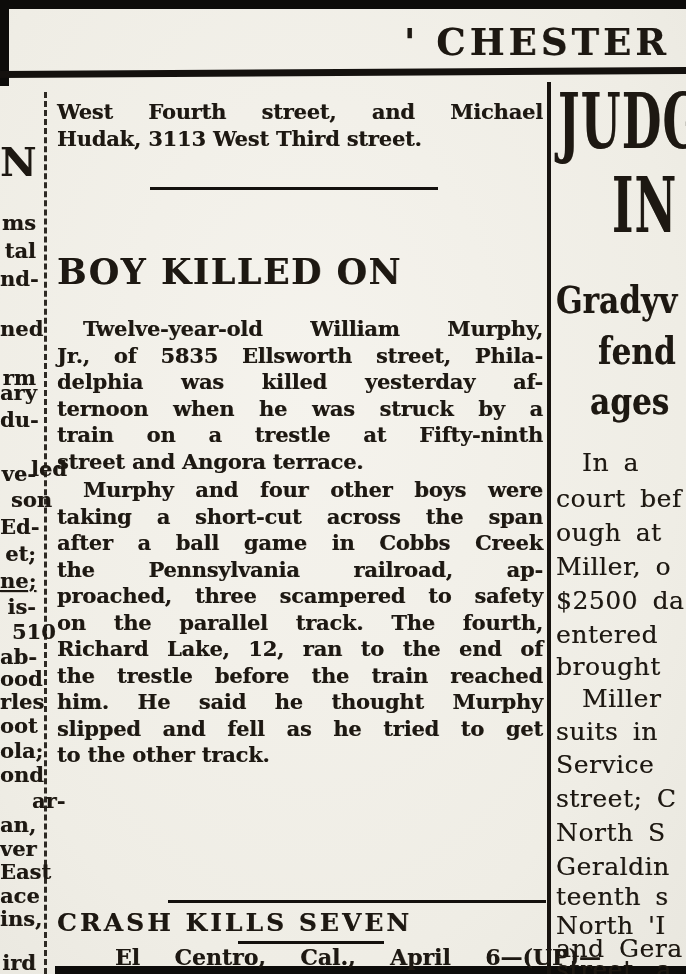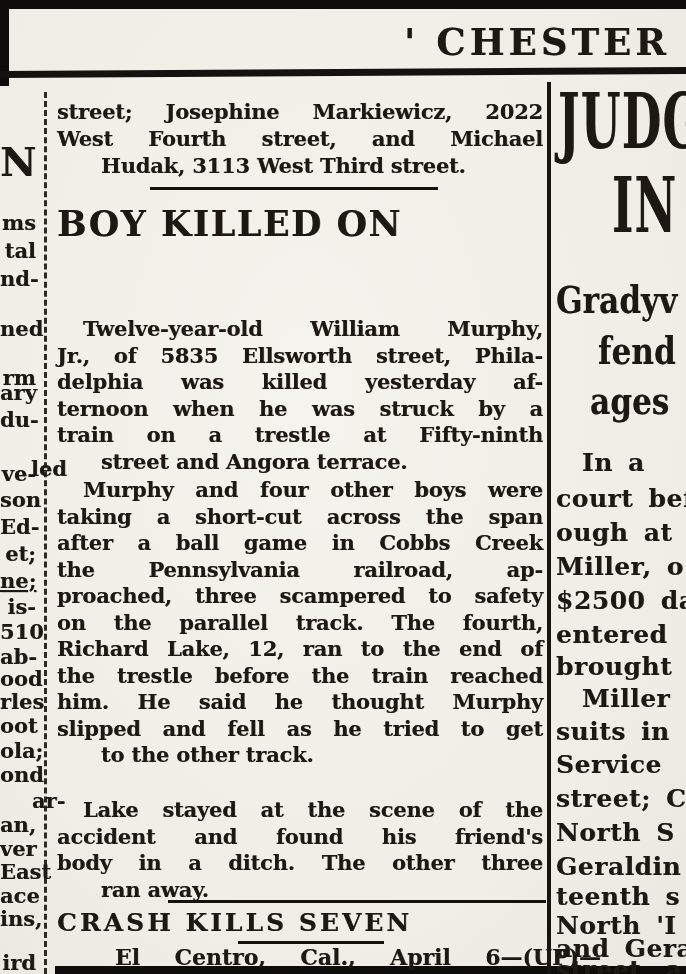--- a/index.html
+++ b/index.html
@@ -38,43 +38,43 @@
   }
   .lf-big{font-size:40px;}
   
   .col{position:absolute;left:57px;width:486px;}
   .jl{
     text-align:justify;text-align-last:justify;
     font-size:21px;font-weight:bold;line-height:26.5px;letter-spacing:-0.2px;
   }
   .jl.lead{line-height:27px;}
   .jl.ind{padding-left:26px;}
-  .jl.last{text-align-last:left;margin-left:44px;}
+  .jl.last{text-align-last:left;}
   .hl{
-    font-size:35px;font-weight:bold;letter-spacing:1.5px;white-space:nowrap;
+    font-size:35px;font-weight:bold;letter-spacing:1.5px;white-space:nowrap;margin-top:48px;
   }
   .hl2{text-align:right;}
   .subhead{
     text-align:left;font-size:25px;font-weight:bold;letter-spacing:3px;white-space:nowrap;
   }
   .dateline{
     padding-left:58px;font-size:22px;font-weight:bold;
     text-align:justify;text-align-last:justify;
   }
   
   .r-hl{
     position:absolute;font-size:76px;font-weight:bold;letter-spacing:2px;
     white-space:nowrap;transform:scaleX(0.60);transform-origin:left top;line-height:1;
   }
   .r-deck{
     position:absolute;font-size:38px;font-weight:bold;white-space:nowrap;
     transform:scaleX(0.82);transform-origin:left top;line-height:1;
   }
   .r-body{
-    position:absolute;font-size:25px;font-weight:bold;white-space:nowrap;
+    position:absolute;font-size:25px;font-weight:normal;white-space:nowrap;
     word-spacing:6px;line-height:1;letter-spacing:0.5px;text-align:center;
   }
 </style>
 </head>
 <body>
 
 <div class="page">
 
   <div class="bar" style="left:0;top:0;width:686px;height:9px;"></div>
   <div class="bar" style="left:0;top:0;width:9px;height:86px;"></div>
@@ -90,43 +90,42 @@
     <div class="lf lf-big ink" style="top:138px;">N</div>
     <div class="lf ink" style="top:210px;">ms</div>
     <div class="lf ink" style="top:238px;">tal</div>
     <div class="lf ink" style="top:266px;">nd-</div>
     <div class="lf ink" style="top:316px;">ned</div>
     <div class="lf ink" style="top:352px;margin-top:13px;">rm</div>
     <div class="lf ink" style="top:380px;">ary</div>
     <div class="lf ink" style="top:407px;">du-</div>
     <div class="lf ink" style="top:456px;padding-left:31px;">led</div>
     <div class="lf ink" style="top:461px;">ve-</div>
-    <div class="lf ink" style="top:487px;">son</div>
+    <div class="lf ink" style="top:487px;margin-left:11px;">son</div>
     <div class="lf ink" style="top:514px;">Ed-</div>
     <div class="lf ink" style="top:541px;">et;</div>
     <div class="lf ink" style="top:568px;text-decoration:underline;">ne;</div>
     <div class="lf ink" style="top:594px;">is-</div>
-    <div class="lf ink" style="top:619px;">510</div>
+    <div class="lf ink" style="top:619px;margin-left:12px;">510</div>
     <div class="lf ink" style="top:644px;">ab-</div>
     <div class="lf ink" style="top:666px;">ood</div>
     <div class="lf ink" style="top:689px;">rles</div>
     <div class="lf ink" style="top:713px;">oot</div>
     <div class="lf ink" style="top:738px;">ola;</div>
     <div class="lf ink" style="top:762px;">ond</div>
     <div class="lf ink" style="top:788px;padding-left:32px;">ar-</div>
     <div class="lf ink" style="top:812px;">an,</div>
     <div class="lf ink" style="top:836px;">ver</div>
     <div class="lf ink" style="top:859px;">East</div>
     <div class="lf ink" style="top:883px;">ace</div>
     <div class="lf ink" style="top:906px;">ins,</div>
     <div class="lf ink" style="top:950px;">ird</div>
   </div>
 
   <div class="col" style="top:98px;">
-    <div class="jl lead ink">street; Josephine Markiewicz, 2022</div>
     <div class="jl lead ink">West Fourth street, and Michael</div>
     <div class="jl lead last ink">Hudak, 3113 West Third street.</div>
   </div>
 
   <div class="rule" style="left:150px;top:187px;width:288px;height:3px;"></div>
 
   <div class="col" style="top:203px;">
     <div class="hl ink">BOY KILLED ON</div>
   </div>
 
@@ -146,26 +145,20 @@
     <div class="jl ink">the Pennsylvania railroad, ap-</div>
     <div class="jl ink">proached, three scampered to safety</div>
     <div class="jl ink">on the parallel track. The fourth,</div>
     <div class="jl ink">Richard Lake, 12, ran to the end of</div>
     <div class="jl ink">the trestle before the train reached</div>
     <div class="jl ink">him. He said he thought Murphy</div>
     <div class="jl ink">slipped and fell as he tried to get</div>
     <div class="jl last ink">to the other track.</div>
   </div>
 
-  <div class="col" style="top:797px;">
-    <div class="jl ind ink">Lake stayed at the scene of the</div>
-    <div class="jl ink">accident and found his friend's</div>
-    <div class="jl ink">body in a ditch. The other three</div>
-    <div class="jl last ink">ran away.</div>
-  </div>
 
   <div class="rule" style="left:168px;top:900px;width:378px;height:3px;"></div>
   <div class="col subhead ink" style="top:908px;">CRASH KILLS SEVEN</div>
   <div class="rule" style="left:238px;top:941px;width:146px;height:3px;"></div>
   <div class="col dateline ink" style="top:944px;">El Centro, Cal., April 6—(UP)—</div>
 
   <div>
     <div class="r-hl ink" style="left:558px;top:84px;">JUDG</div>
     <div class="r-hl ink" style="left:612px;top:168px;">IN</div>
 

